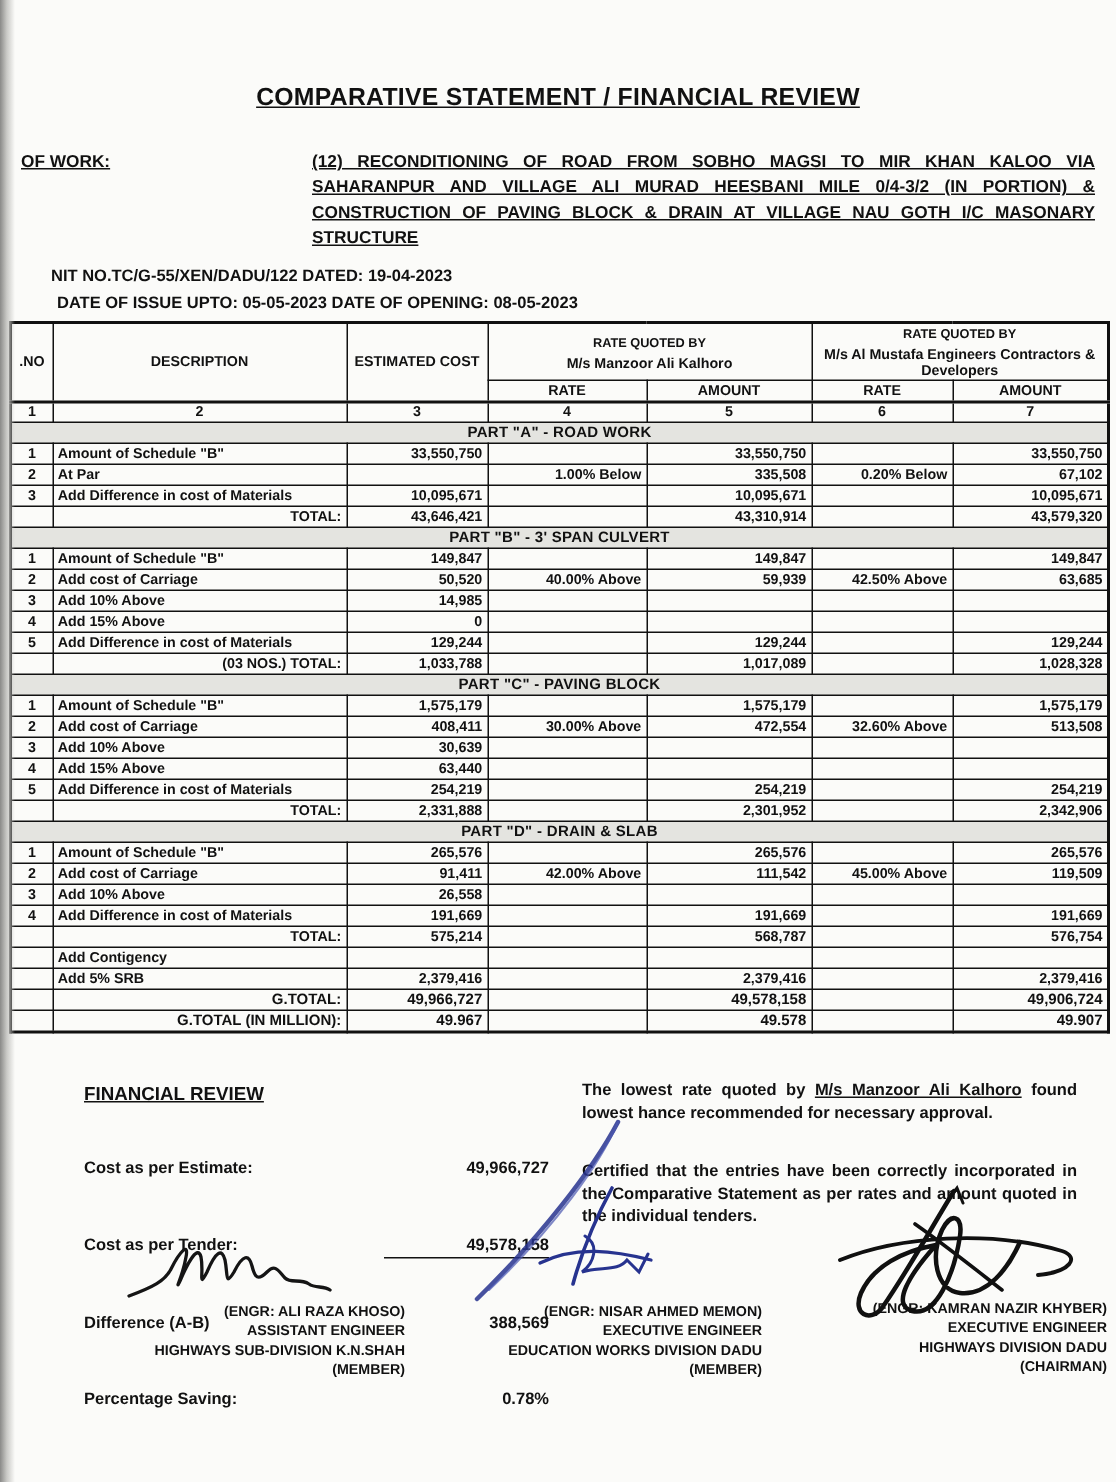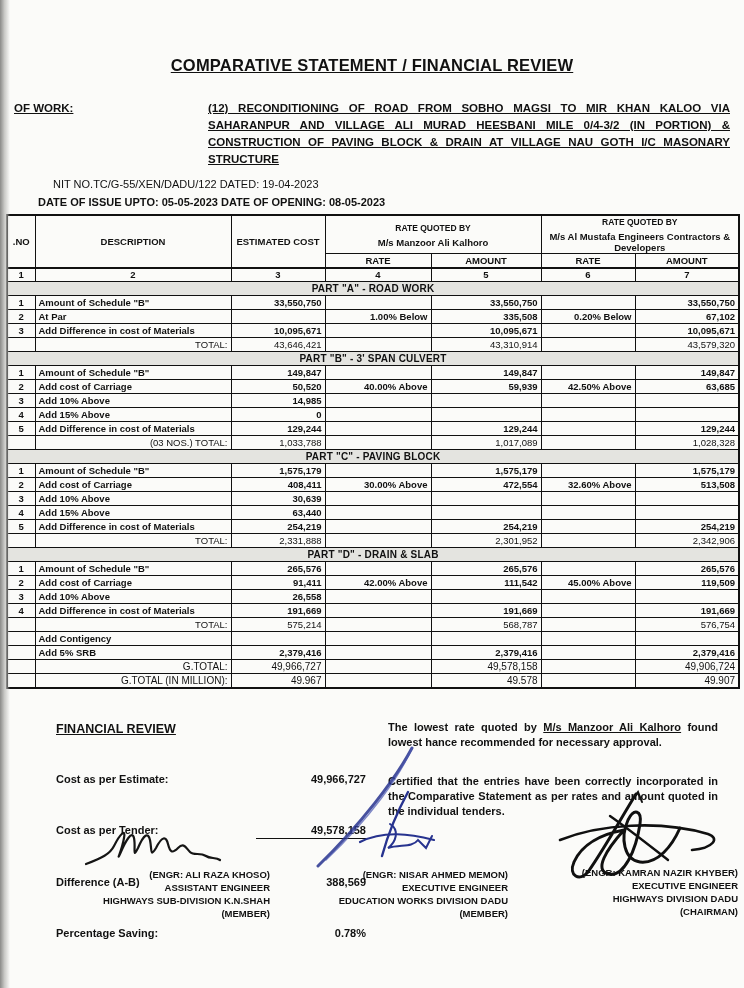--- a/index.html
+++ b/index.html
@@ -26,21 +26,21 @@
   .work-row{position:absolute;top:100px;left:14px;width:716px;}
   .work-label{
     position:absolute;left:0;top:2px;font-size:11.5px;font-weight:700;
     text-decoration:underline;
   }
   .work-desc{
     position:absolute;left:194px;top:0;width:522px;
     font-size:11.5px;font-weight:700;line-height:17px;
     text-decoration:underline;text-align:justify;
   }
-  .nit-line{position:absolute;top:178px;left:34px;font-size:11px;font-weight:400;margin-left:19px;}
+  .nit-line{position:absolute;top:178px;left:34px;font-size:11px;font-weight:700;}
   .issue-line{position:absolute;top:196px;left:38px;font-size:11px;font-weight:700;}
 
   
   table.cmp{
     position:absolute;top:214px;left:6px;width:732px;
     border-collapse:collapse;table-layout:fixed;
     font-size:9.5px;font-weight:700;
   }
   table.cmp th, table.cmp td{
     border:1px solid #111;padding:0 3px;overflow:hidden;white-space:nowrap;
@@ -53,21 +53,21 @@
   th.hmid{text-align:center;vertical-align:middle;white-space:normal;line-height:10px;}
   tr.colnums td{text-align:center;font-weight:700;height:12px;border-top:2px solid #111;}
   td.band{
     text-align:center;background:#e4e4e0;border-top:2px solid #111;border-bottom:1.5px solid #111;
     font-size:10px;letter-spacing:.2px;height:13px;
   }
   td.c-sno{text-align:center;}
   td.c-desc{text-align:left;}
   td.num{text-align:right;}
   td.rate{text-align:right;padding-left:6px;}
-  tr.total-row td{border-top:1.5px solid #111;font-weight:400;}
+  tr.total-row td{border-top:1.5px solid #111;font-weight:700;}
   tr.total-row td.c-desc{text-align:right;}
   tr.gtotal td{font-size:10px;}
 
   
   .fr{position:absolute;top:722px;left:56px;width:310px;font-size:11px;font-weight:700;}
   .fr-head{font-size:12.5px;text-decoration:underline;margin-bottom:3px;}
   .fr-sub{margin-bottom:2px;}
   .fr-line{display:flex;justify-content:space-between;line-height:16px;margin-top:35px;}
   .fr-line .v{width:110px;text-align:right;}
   .fr-line.uline .v{border-bottom:1.5px solid #111;}

